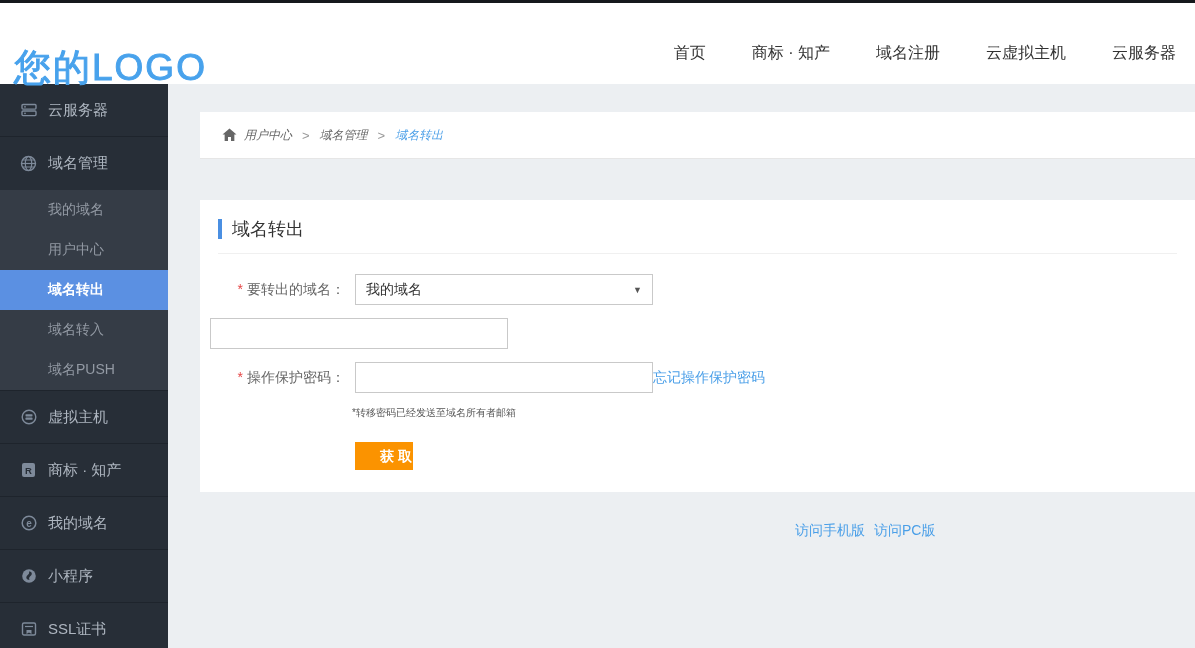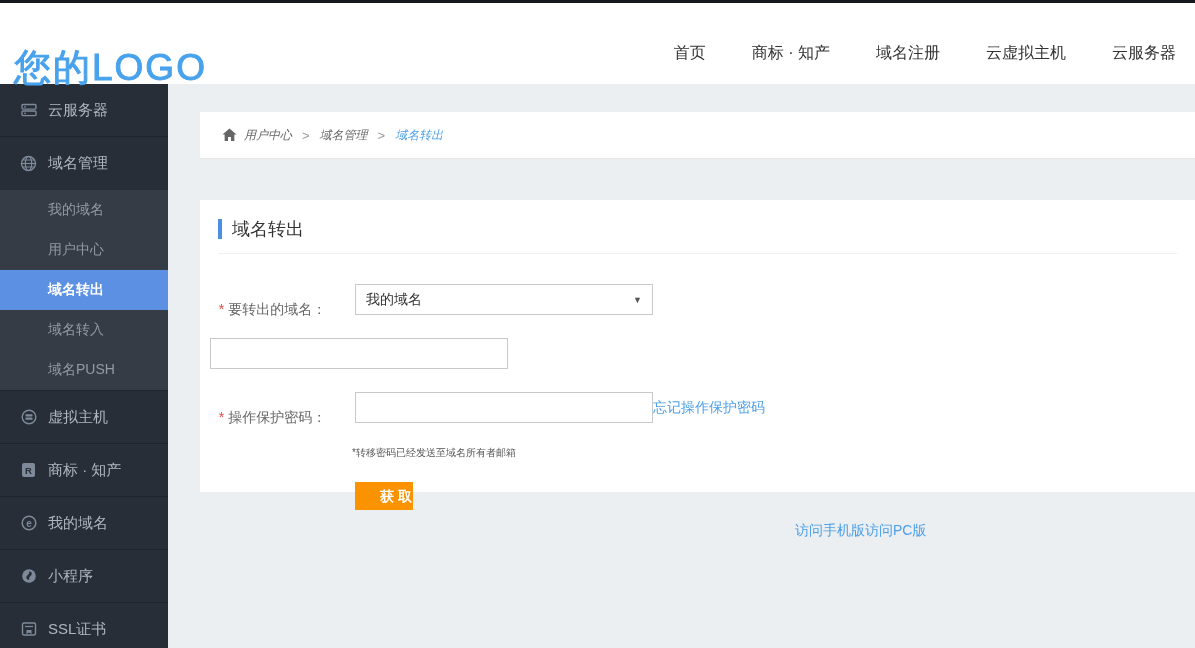--- a/index.html
+++ b/index.html
@@ -39,35 +39,35 @@
   .home-ic { margin-right:7px; display:inline-flex; }
 
   .panel { margin:41px 0 0 32px; height:292px; background:#fff; }
   .title-row { display:flex; align-items:center; padding:17px 18px 0 18px; }
   .title-bar { width:4px; height:20px; background:#4a8fe2; }
   .panel-title { font-size:18px; color:#333; margin-left:10px; }
   .title-divider { margin:12px 18px 0 18px; border-bottom:1px solid #f0f0f0; }
 
   .form { margin-top:20px; }
   .form-row { display:flex; align-items:center; margin-bottom:13px; }
-  .form-label { width:145px; text-align:center; font-size:14px; color:#666; line-height:31px; white-space:nowrap;margin-top:20px; }
+  .form-label { width:145px; text-align:right; font-size:14px; color:#666; line-height:31px; white-space:nowrap; }
   .req { color:#e54545; margin-right:4px; font-size:14px; }
   .field-box { margin-left:10px; width:298px; height:31px; border:1px solid #c9c9c9; background:#fff; }
   .select-box { position:relative; display:flex; align-items:center; padding-left:10px; cursor:pointer; }
   .select-value { font-size:14px; color:#333; }
   .select-caret { position:absolute; right:10px; top:50%; transform:translateY(-50%);
                   font-size:9px; color:#555; }
   input.field-box { padding:0 10px; font-size:14px; color:#333; outline:none; }
   .row-link { font-size:14px; color:#4a9fe8; cursor:pointer; line-height:31px; white-space:nowrap; }
   .note { margin:9px 0 0 152px; font-size:10px; color:#555; }
   .submit-btn { display:block; margin:22px 0 0 155px; width:58px; height:28px; background:#fb9300;
                 color:#fff; font-size:14px; font-weight:bold; border:none; cursor:pointer;
                 font-family:inherit; line-height:28px; text-align:center;padding-left:24px; }
 
-  .footer-links { position:absolute; top:438px; left:627px; display:flex; }
+  .footer-links { position:absolute; top:438px; left:627px; display:flex; gap:9px; }
   .footer-links .flink { font-size:14px; color:#4a9fe8; cursor:pointer; white-space:nowrap; }
 
   svg { display:block; }
 </style>
 </head>
 <body>
 
 <div id="app">
   <div class="topstrip"></div>
 

